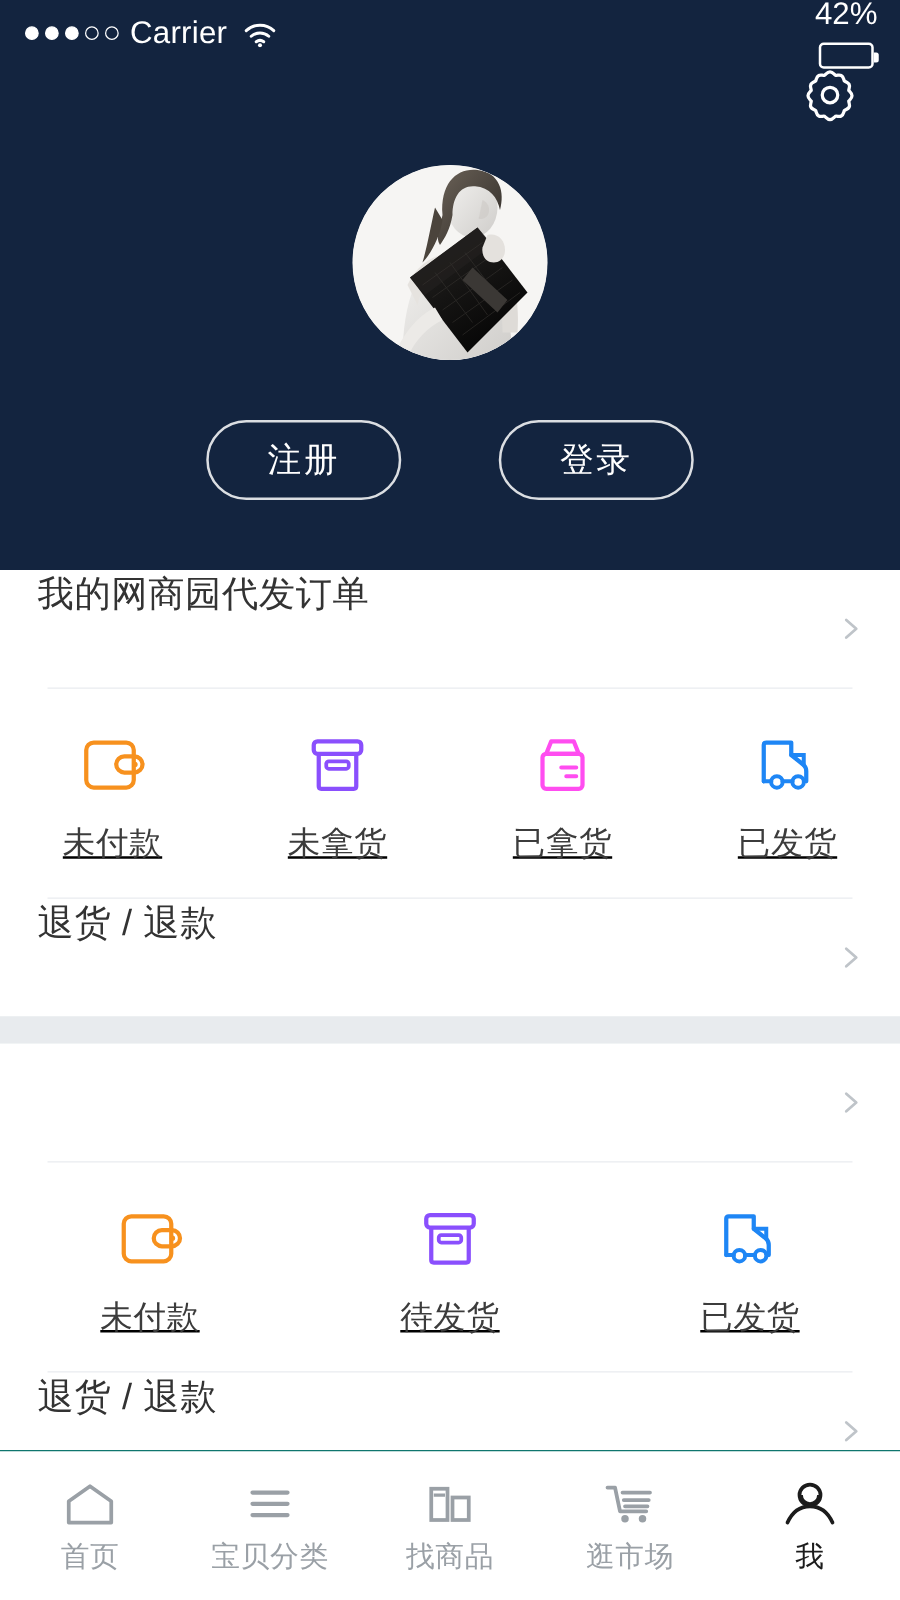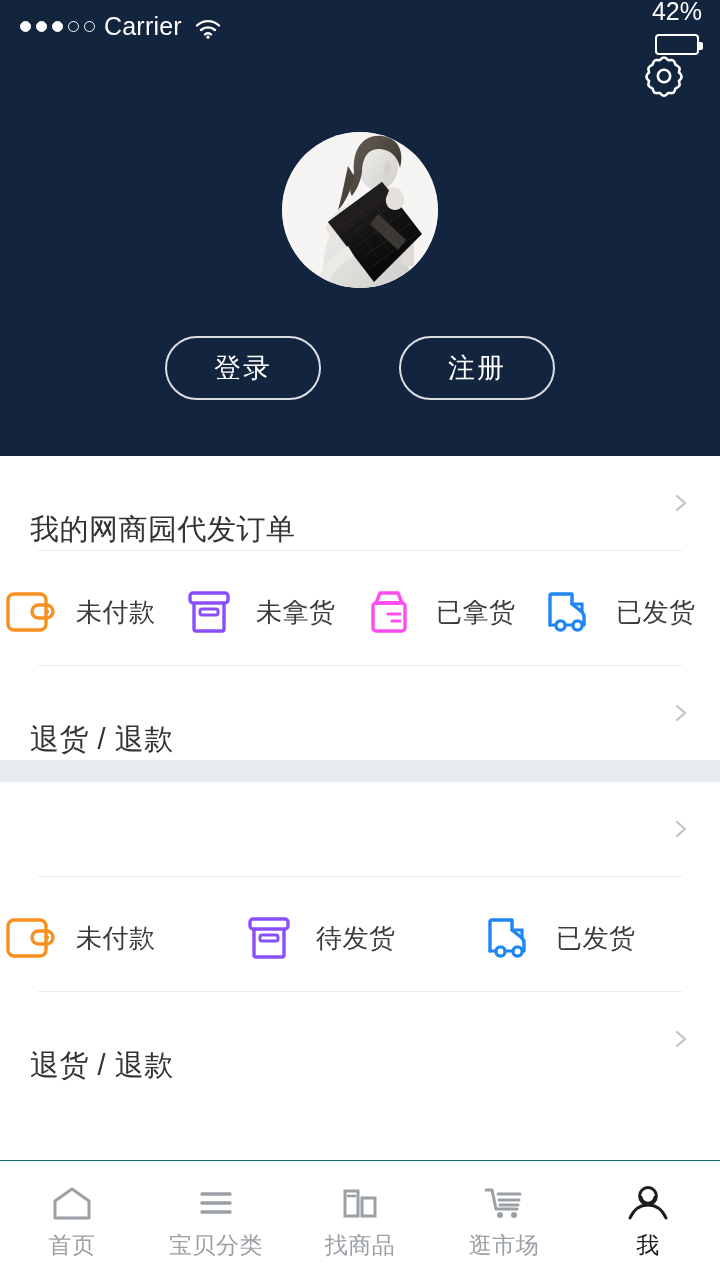--- a/index.html
+++ b/index.html
@@ -61,35 +61,35 @@
   .auth-btn {
     width:156px; height:64px; border:2px solid rgba(255,255,255,.85);
     border-radius:34px; color:#fff; font-size:27px;
     display:flex; align-items:center; justify-content:center;
     letter-spacing:2px; background:transparent;
   }
 
   
   .card { background:#fff; width:720px; }
   .card-head {
-    height:94px; display:flex; align-items:flex-end; padding:0 30px;
+    height:94px; display:flex; align-items:flex-start; padding:0 30px;
     position:relative;
   }
   .card-title { font-size:29px; color:#333; letter-spacing:.5px; }
   .chev {
     position:absolute; right:30px; top:50%; transform:translateY(-50%);
     width:18px; height:18px;
   }
   .hr { height:1px; background:#e9ecef; margin:0 38px; }
 
   .status-grid { display:flex; padding:34px 0 26px 0; }
   .status-grid.four .status-cell { width:25%; }
   .status-grid.three .status-cell { width:33.333%; }
   .status-cell {
-    display:flex; flex-direction:row; align-items:center; gap:18px;
+    display:flex; flex-direction:column; align-items:center; gap:18px;text-decoration:underline;
   }
   .status-icon { width:58px; height:54px; display:flex; align-items:center; justify-content:center; }
   .status-label { font-size:26px; color:#3c3c3c; letter-spacing:.5px; }
 
   .gap-band { height:22px; background:#e8ebee; width:720px; }
 
   
   .tabbar {
     position:absolute; bottom:0; left:0; width:720px; height:120px;
     background:#fff; border-top:1px solid #0f766e;
@@ -196,22 +196,22 @@
 
           <path d="M96 82 L124 108 L116 118 L88 92 Z" fill="#3b3835"></path>
 
           <path d="M108 56 c8 -2 14 4 14 12 c0 6 -4 10 -9 10 c-6 0 -10 -5 -9 -12 z" fill="#e4e1dd"></path>
           <path d="M34 150 c10 -20 20 -30 32 -36 l6 10 c-12 6 -22 16 -28 30z" fill="#eceae7"></path>
         </g>
       </svg>
     </div>
 
     <div class="auth-row">
+      <div class="auth-btn">注册</div>
       <div class="auth-btn">登录</div>
-      <div class="auth-btn">注册</div>
     </div>
   </div>
 
   <div class="card">
     <div class="card-head">
       <span class="card-title">我的网商园代发订单</span>
       <span class="chev">
         <svg width="18" height="18" viewBox="0 0 18 18">
             <path d="M5 2 L13 9 L5 16" fill="none" stroke="#bfc4c9" stroke-width="2.2" stroke-linecap="round" stroke-linejoin="round"></path>
           </svg>

